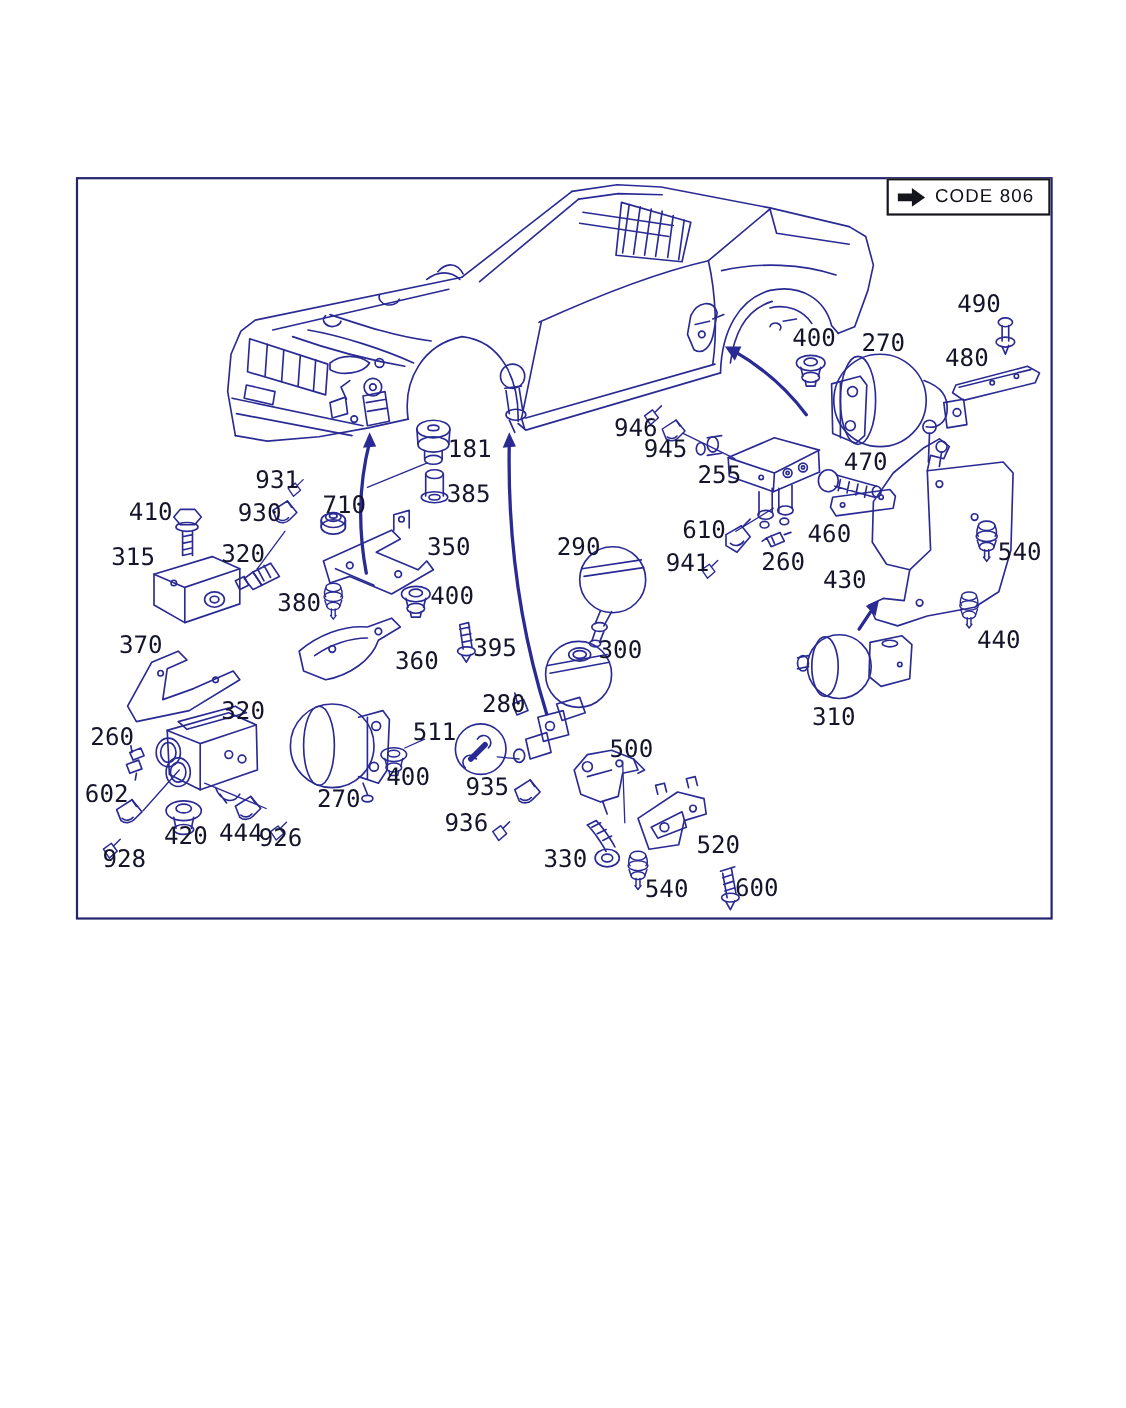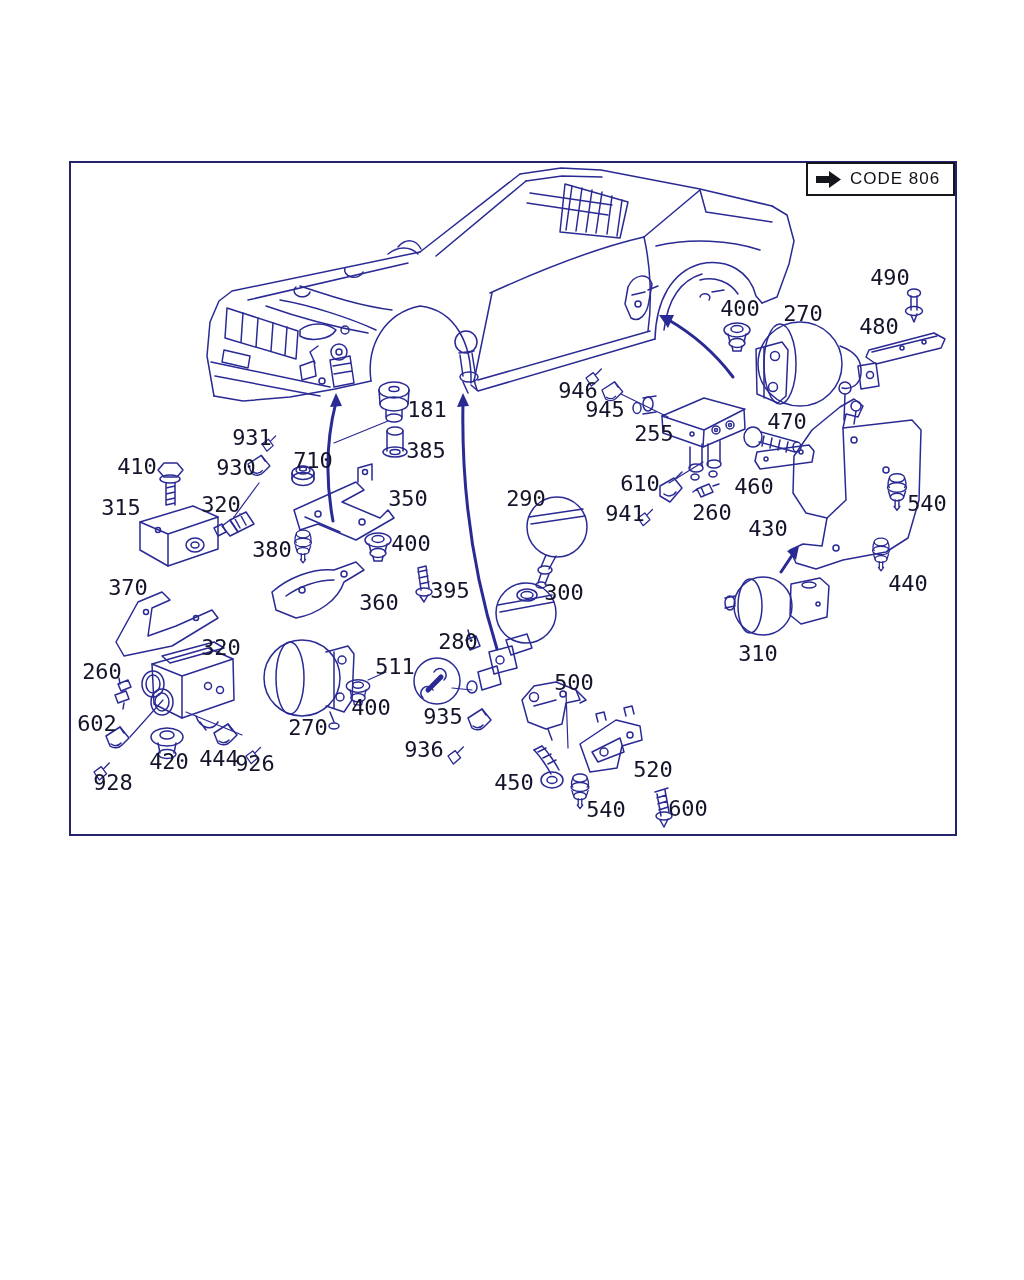--- a/index.html
+++ b/index.html
@@ -432,21 +432,21 @@
   <div class="pl" style="left:458px;top:641px">280</div>
   <div class="pl" style="left:308px;top:727px">270</div>
   <div class="pl" style="left:371px;top:707px">400</div>
   <div class="pl" style="left:97px;top:723px">602</div>
   <div class="pl" style="left:113px;top:782px">928</div>
   <div class="pl" style="left:169px;top:761px">420</div>
   <div class="pl" style="left:219px;top:758px">444</div>
   <div class="pl" style="left:255px;top:763px">926</div>
   <div class="pl" style="left:443px;top:716px">935</div>
   <div class="pl" style="left:424px;top:749px">936</div>
-  <div class="pl" style="left:514px;top:782px">450</div>
+  <div class="pl" style="left:514px;top:782px">330</div>
   <div class="pl" style="left:606px;top:809px">540</div>
   <div class="pl" style="left:688px;top:808px">600</div>
   <div class="pl" style="left:653px;top:769px">520</div>
   <div class="pl" style="left:574px;top:682px">500</div>
   <div class="pl" style="left:578px;top:390px">946</div>
   <div class="pl" style="left:605px;top:409px">945</div>
   <div class="pl" style="left:654px;top:433px">255</div>
   <div class="pl" style="left:640px;top:483px">610</div>
   <div class="pl" style="left:625px;top:513px">941</div>
   <div class="pl" style="left:712px;top:512px">260</div>

